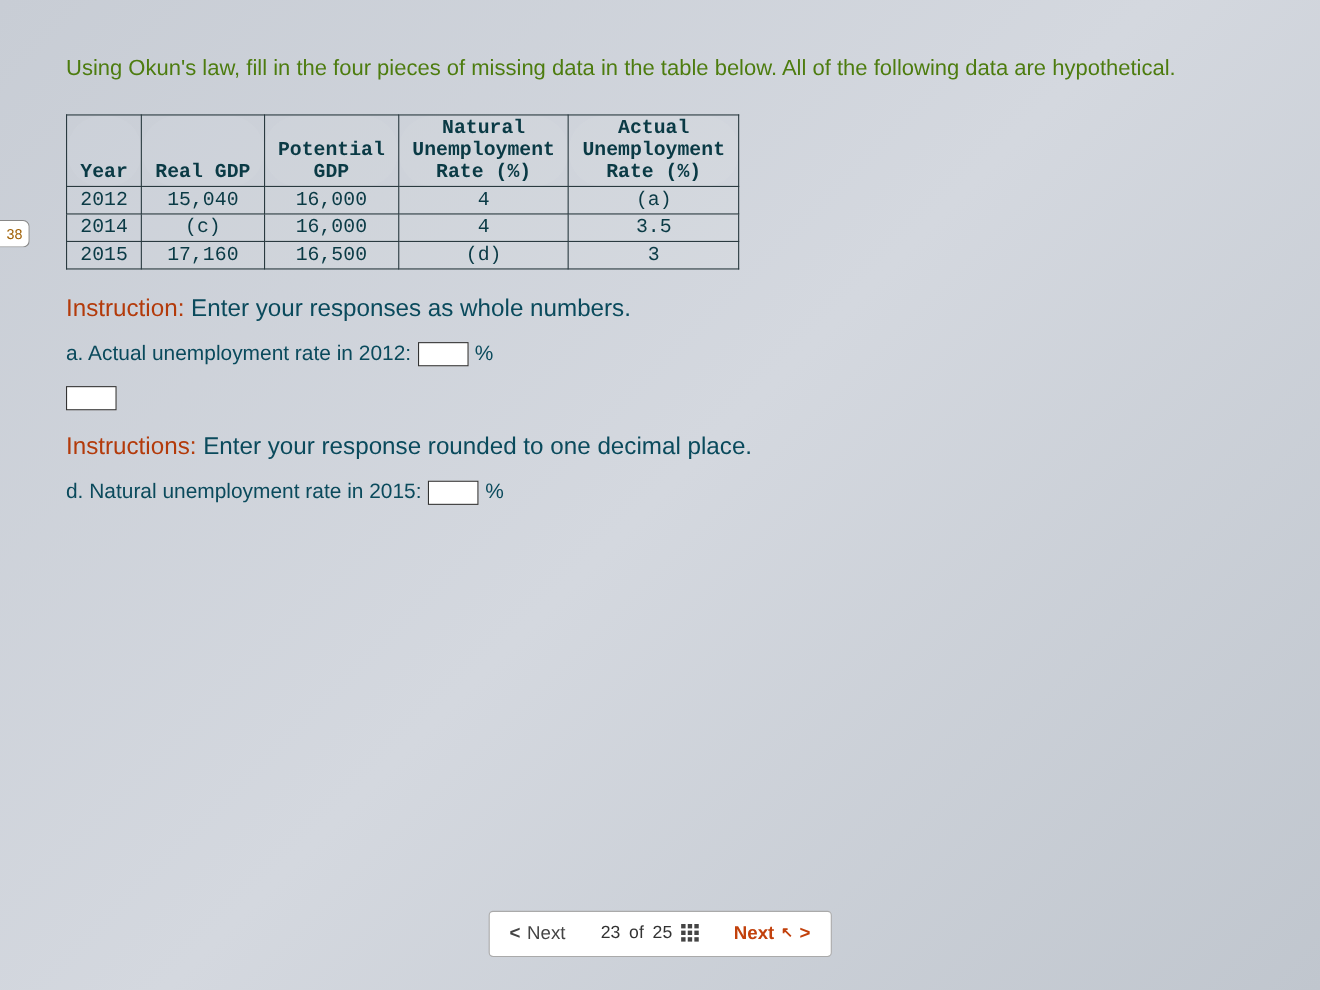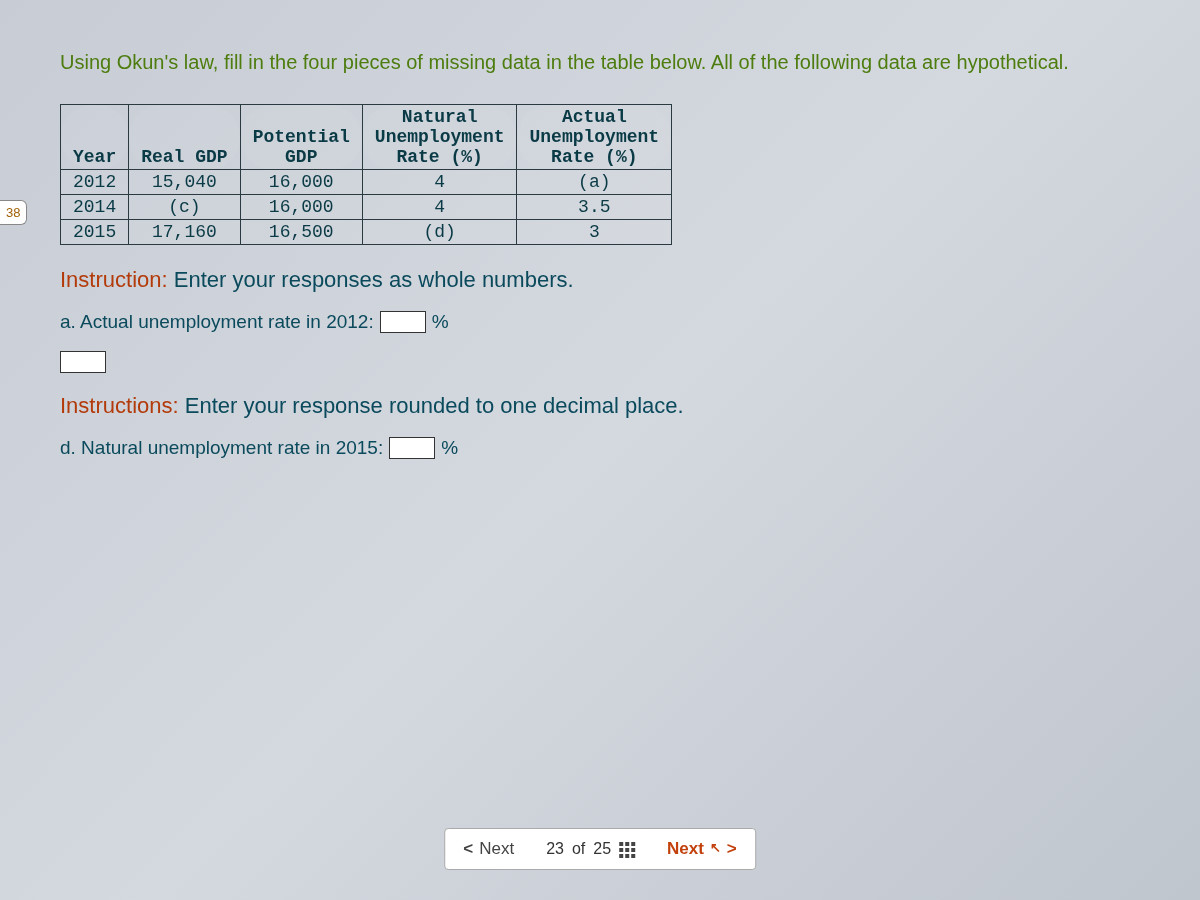--- a/index.html
+++ b/index.html
@@ -90,21 +90,21 @@
     }
     .nav-btn {
       display: flex;
       align-items: center;
       gap: 6px;
       font-size: 17px;
       color: #444;
       cursor: pointer;
     }
     .nav-btn.next { color: #c2410c; font-weight: bold; }
-    .pager { font-size: 16px; color: #333; display: flex; align-items: flex-end; gap: 8px; }
+    .pager { font-size: 16px; color: #333; display: flex; align-items: flex-start; gap: 8px; }
     .grid-icon {
       display: inline-grid;
       grid-template-columns: repeat(3, 4px);
       grid-template-rows: repeat(3, 4px);
       gap: 2px;
     }
     .grid-icon span { background: #444; width: 4px; height: 4px; }
     .chevron { font-weight: bold; }
     .cursor-icon {
       font-size: 13px;

